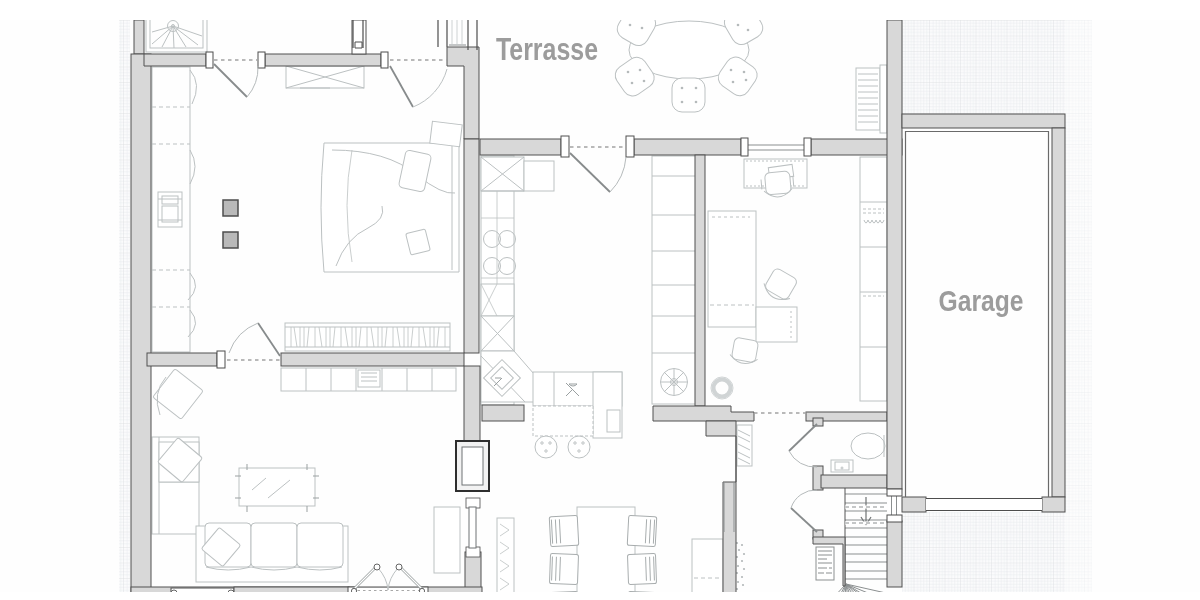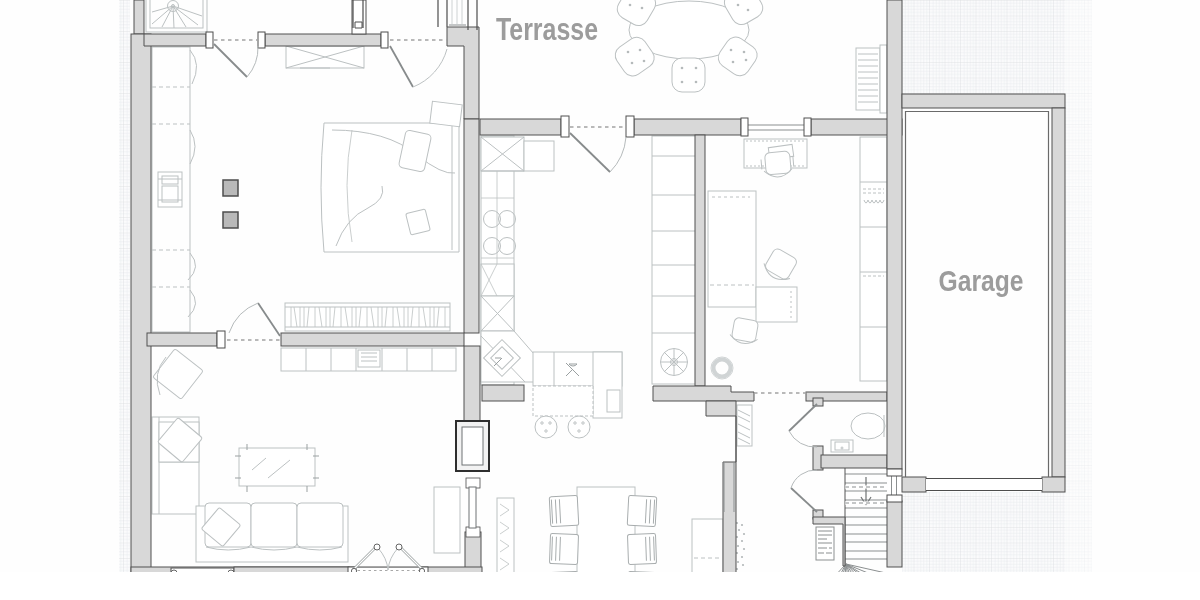--- a/index.html
+++ b/index.html
@@ -1,16 +1,16 @@
 <!DOCTYPE html>
 <html><head>
 <meta charset="utf-8">
 <style>
 html,body{margin:0;padding:0;background:#fff;}
-#c{position:relative;width:1200px;height:572px;overflow:hidden;font-family:"Liberation Sans",sans-serif;}
+#c{position:relative;width:1200px;height:572px;overflow:hidden;font-family:"Liberation Sans",sans-serif;margin-top:20px;}
 </style>
 </head>
 <body>
 <div id="c">
 <svg width="1200" height="600" viewBox="0 0 1200 600">
 <defs>
 <pattern id="grid" width="15.5" height="15.5" patternUnits="userSpaceOnUse">
   <rect width="15.5" height="15.5" fill="#fbfbfc"></rect>
   <path d="M0 3.1H15.5M0 6.2H15.5M0 9.3H15.5M0 12.4H15.5M3.1 0V15.5M6.2 0V15.5M9.3 0V15.5M12.4 0V15.5" stroke="#e8ebee" stroke-width="0.6"></path>
   <path d="M0 0H15.5V15.5" fill="none" stroke="#d9dce0" stroke-width="0.8"></path>

